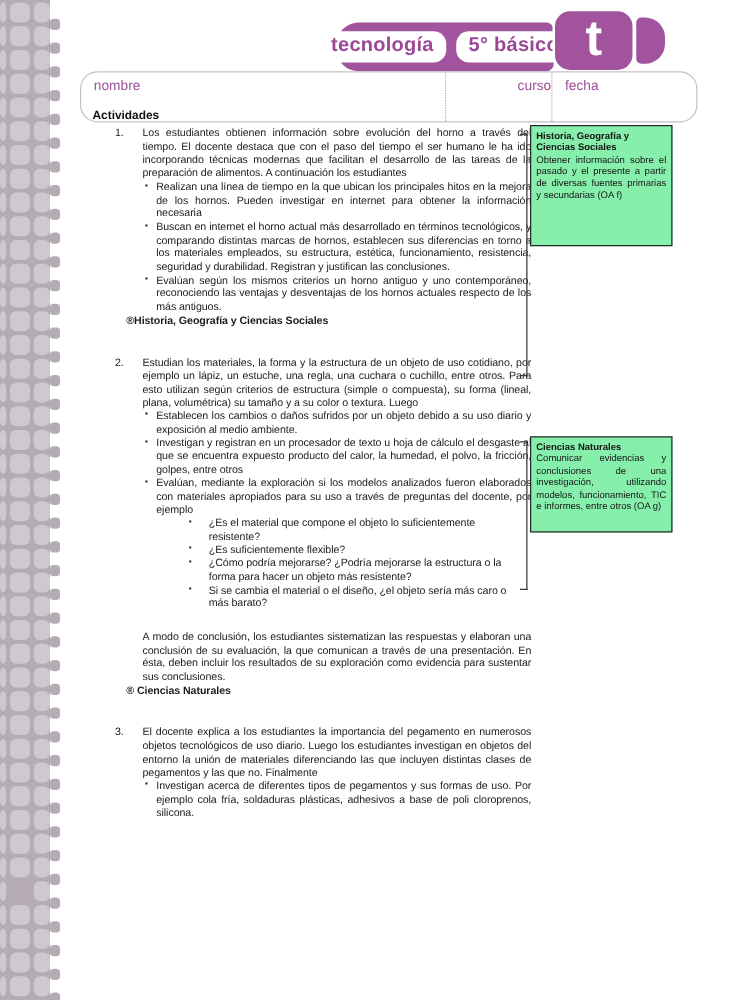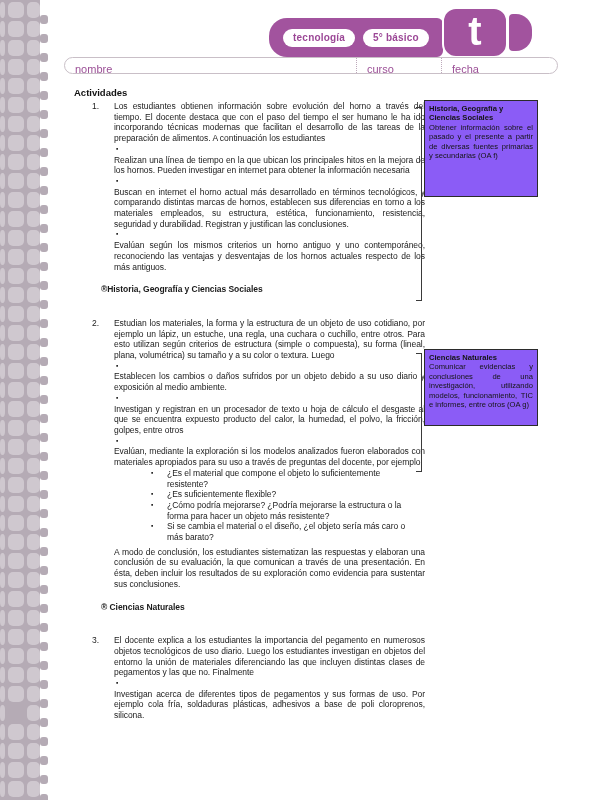--- a/index.html
+++ b/index.html
@@ -16,75 +16,75 @@
   #decor { position:absolute; left:0; top:0; }
 
   
   .badge {
     position:absolute; left:269px; top:18px; width:174px; height:39px;
     background:#a2539e; border-radius:18px 6px 6px 18px;
     display:flex; align-items:center; justify-content:center; gap:8px;
   }
   .pill {
     background:#ffffff; color:#9b4796; border-radius:10px;
-    padding:3px 10px 4px 10px; font-size:10px; font-weight:bold;
+    padding:3px 10px 4px 10px; font-size:16px; font-weight:bold;
     letter-spacing:0.2px; white-space:nowrap;
   }
   .logo {
     position:absolute; left:442px; top:7px; width:66px; height:51px;
     background:#a2539e; border-radius:14px; border:2px solid #ffffff;
     color:#ffffff; font-size:40px; font-weight:bold;
     display:flex; align-items:center; justify-content:center;
     line-height:1; padding-bottom:4px;
   }
   .bump {
     position:absolute; left:509px; top:14px; width:23px; height:37px;
     background:#a2539e; border-radius:4px 16px 16px 4px;
   }
 
   
   .fieldrow {
-    position:absolute; left:64px; top:57px; width:494px; height:17px;
+    position:absolute; left:64px; top:57px; width:494px; height:41px;
     border:1.5px solid #c9bfc7; border-radius:14px; background:#fff;
     display:flex; overflow:hidden;
   }
   .field { color:#9b4f96; font-size:11px; padding:5px 0 0 10px; }
   .f-nombre { width:291px; }
-  .f-curso  { width:85px;  border-left:1.5px dotted #bda9bb; }
+  .f-curso  { width:85px;  border-left:1.5px dotted #bda9bb;text-align:right; }
   .f-fecha  { flex:1;      border-left:1.5px dotted #bda9bb; }
 
   .section-title {
     position:absolute; left:74px; top:87px;
     font-size:9.5px; font-weight:bold; color:#111;text-align:right;
   }
 
   
   .content { position:absolute; left:92px; top:101px; width:333px; }
   .item { display:flex; margin-bottom:23px; }
   .num { width:22px; font-size:8.5px; line-height:10.7px; flex:none; }
   .ibody { flex:1; min-width:0; }
   .content p, .content li, .content .num {
     font-size:8.5px; line-height:10.7px; letter-spacing:-0.05px;
   }
   .content p { text-align:justify; }
   ul.bl { list-style:none; }
-  ul.bl > li { display:flex;flex-direction:column; }
+  ul.bl > li { display:flex; }
   .mk { flex:none; width:11px; padding-left:2px; font-size:6.5px; line-height:10.7px; }
   .btxt { flex:1; min-width:0; text-align:justify; }
   ul.sub { list-style:none; margin-left:37px; }
   ul.sub > li { display:flex; }
   ul.sub .mk { width:16px; padding-left:0; }
   ul.sub .btxt { text-align:left; max-width:240px; }
-  .subject { font-weight:bold; margin-left:-13px; margin-top:12px; text-align:left !important; }
-  .closing { margin-top:4px; }
+  .subject { font-weight:bold; margin-left:-13px; margin-top:0; text-align:left !important; }
+  .closing { margin-top:16px; }
 
   
   .sidebox {
     position:absolute; left:424px; width:114px;
-    border:1px solid #2b2b2b; background:#8b5cf6;
+    border:1px solid #2b2b2b; background:#86efac;
     padding:3px 4px 4px 4px;
     font-size:7.6px; line-height:9.4px; text-align:justify; color:#151515;
   }
   .sidebox .sbtitle { font-weight:bold; display:block; text-align:left; }
   .box1 { top:100px; min-height:97px; }
   .box2 { top:349px; min-height:77px; }
 
   
   .bracket {
     position:absolute; width:6px;

